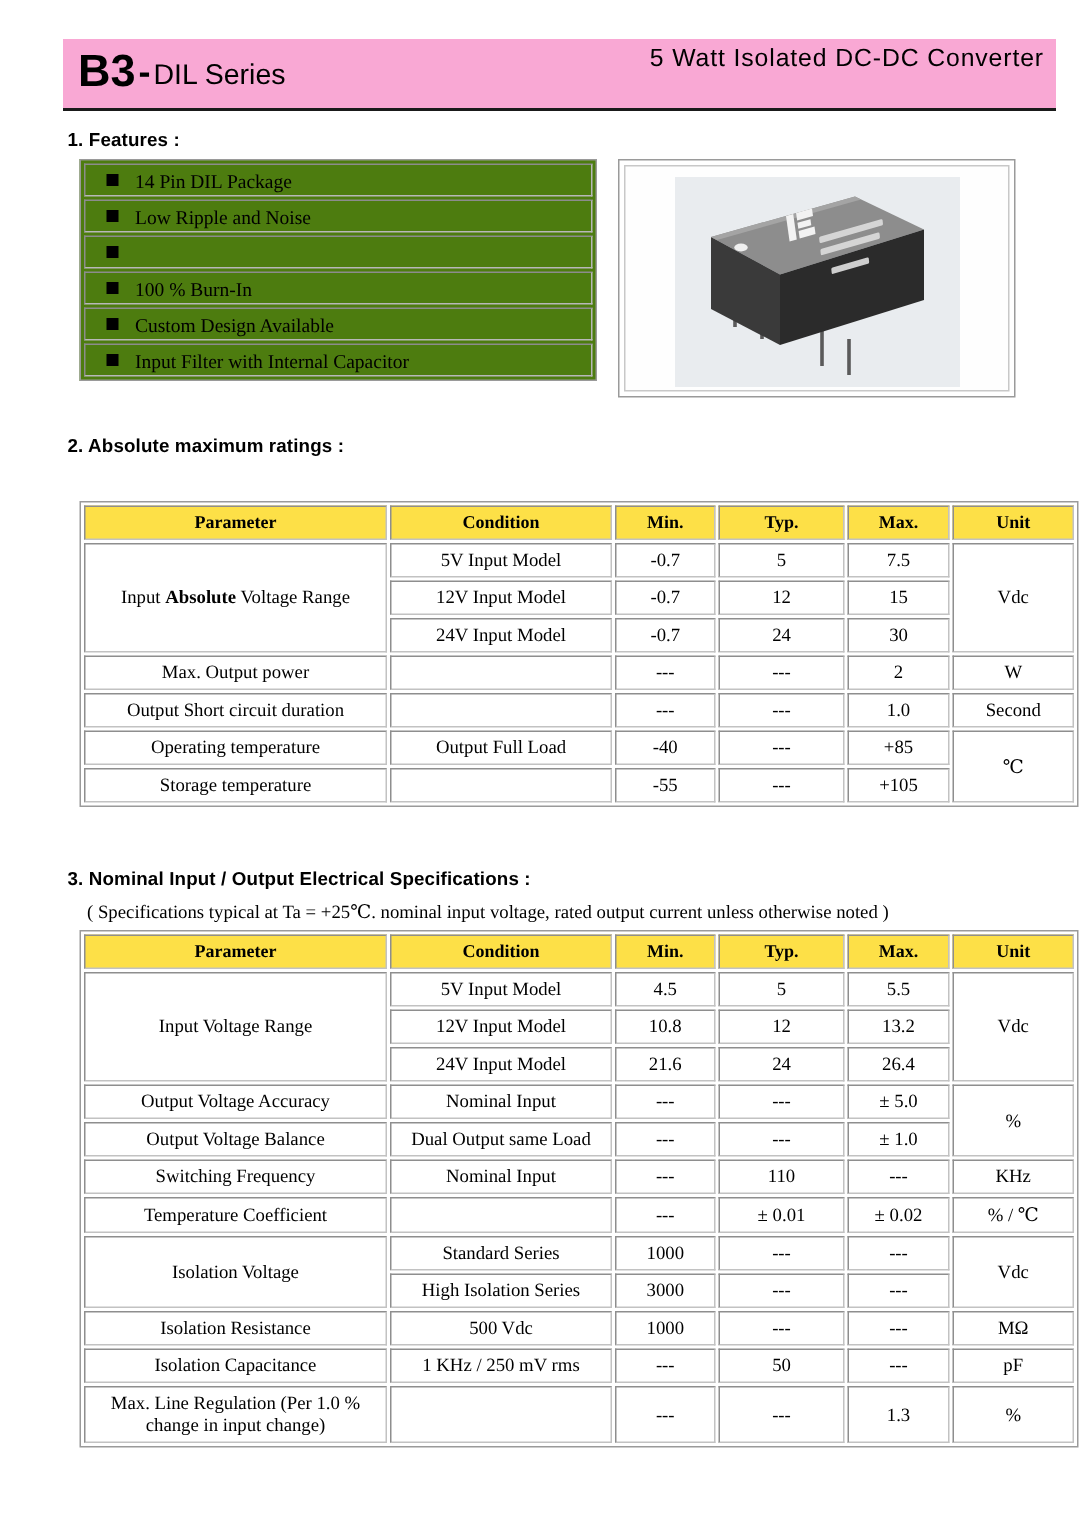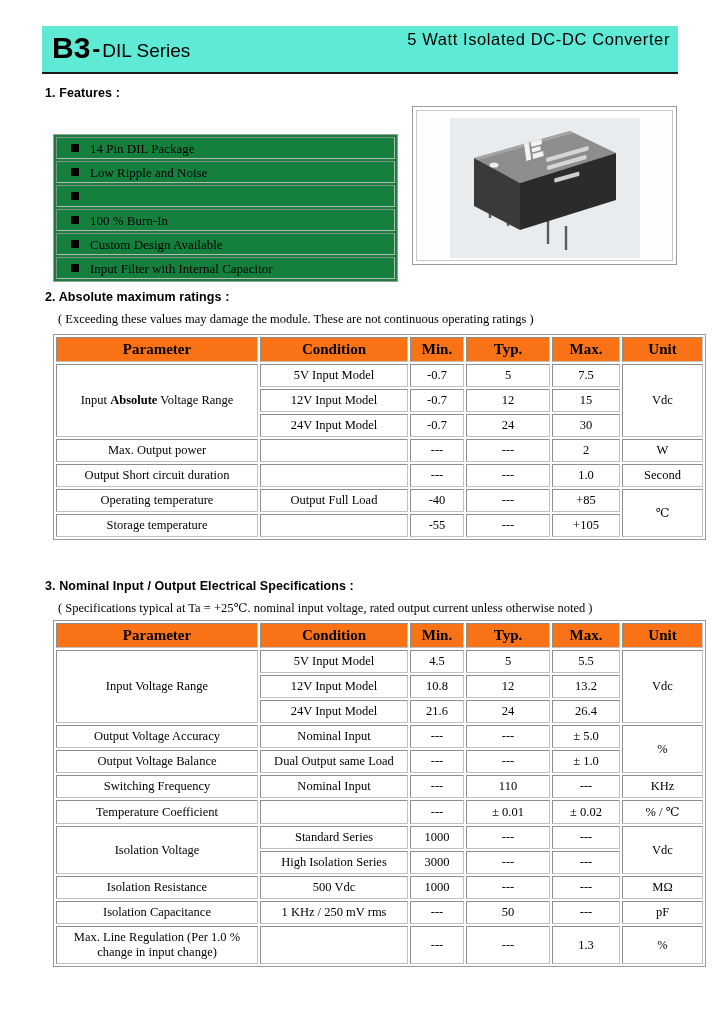--- a/index.html
+++ b/index.html
@@ -22,23 +22,24 @@
     height: 1012px;
   }
 
   
   .header {
     position: absolute;
     left: 42px;
     top: 26px;
     width: 636px;
     height: 46px;
-    background: #5eead4;
+    background: #f9a8d4;
     border-bottom: 2px solid #1a1a1a;
     box-sizing: content-box;
+    padding-left: 26px;
   }
   .header-left {
     position: absolute;
     left: 10px;
     top: 5px;
     white-space: nowrap;
     font-family: "Liberation Sans", "DejaVu Sans", sans-serif;
   }
   .hdr-b3 {
     font-size: 30px;
@@ -91,24 +92,23 @@
     white-space: nowrap;
   }
 
   
   .features-wrap {
     position: absolute;
     left: 53px;
     top: 106px;
     width: 345px;
     border: 1px solid #9a9a9a;
-    background: #15803d;
+    background: #4d7c0f;
     padding: 2px;
     box-sizing: border-box;
-    margin-top: 28px;
   }
   .feat-row {
     border: 1px solid #b8b8b8;
     border-top-color: #8c8c8c;
     border-left-color: #8c8c8c;
     margin-bottom: 2px;
     height: 22px;
     line-height: 22px;
     padding-left: 6px;
     font-size: 13px;
@@ -170,31 +170,31 @@
     border-top-color: #8e8e8e;
     border-left-color: #8e8e8e;
     padding: 3px 5px;
     font-weight: normal;
     text-align: center;
     vertical-align: middle;
     background: #fff;
     box-sizing: border-box;
   }
   table.spec thead th {
-    background: #f97316;
+    background: #fde047;
     font-weight: bold;
-    font-size: 15px;
+    font-size: 12px;
   }
   .th-param { text-align: left; padding-left: 9px; }
   td.param  { text-align: left; padding-left: 9px; }
 
   
   .c-param { width: 202px; }
   .c-cond  { width: 148px; }
-  .c-min   { width: 54px; }
+  .c-min   { width: 67px; }
   .c-typ   { width: 84px; }
   .c-max   { width: 68px; }
   .c-unit  { width: 81px; }
 
   
   .footer {
     position: absolute;
     left: 0;
     top: 1010px;
     width: 720px;
@@ -263,21 +263,20 @@
             <rect x="0" y="0" width="44" height="4.2" rx="1"></rect>
             <rect x="0" y="8" width="41" height="4.2" rx="1"></rect>
             <rect x="6" y="22" width="26" height="4.2" rx="1"></rect>
           </g>
         </svg>
       </div>
     </div>
   </div>
 
   <div class="sect-head" style="left:45px; top:290px;">2.  Absolute maximum ratings :</div>
-  <div class="sect-note" style="left:58px; top:312px;">( Exceeding these values may damage the module. These are not continuous operating ratings )</div>
 
   <table class="spec" id="abs-table" style="left:53px; top:334px;">
     <thead>
       <tr>
         <th class="c-param th-param">Parameter</th>
         <th class="c-cond">Condition</th>
         <th class="c-min">Min.</th>
         <th class="c-typ">Typ.</th>
         <th class="c-max">Max.</th>
         <th class="c-unit">Unit</th>

